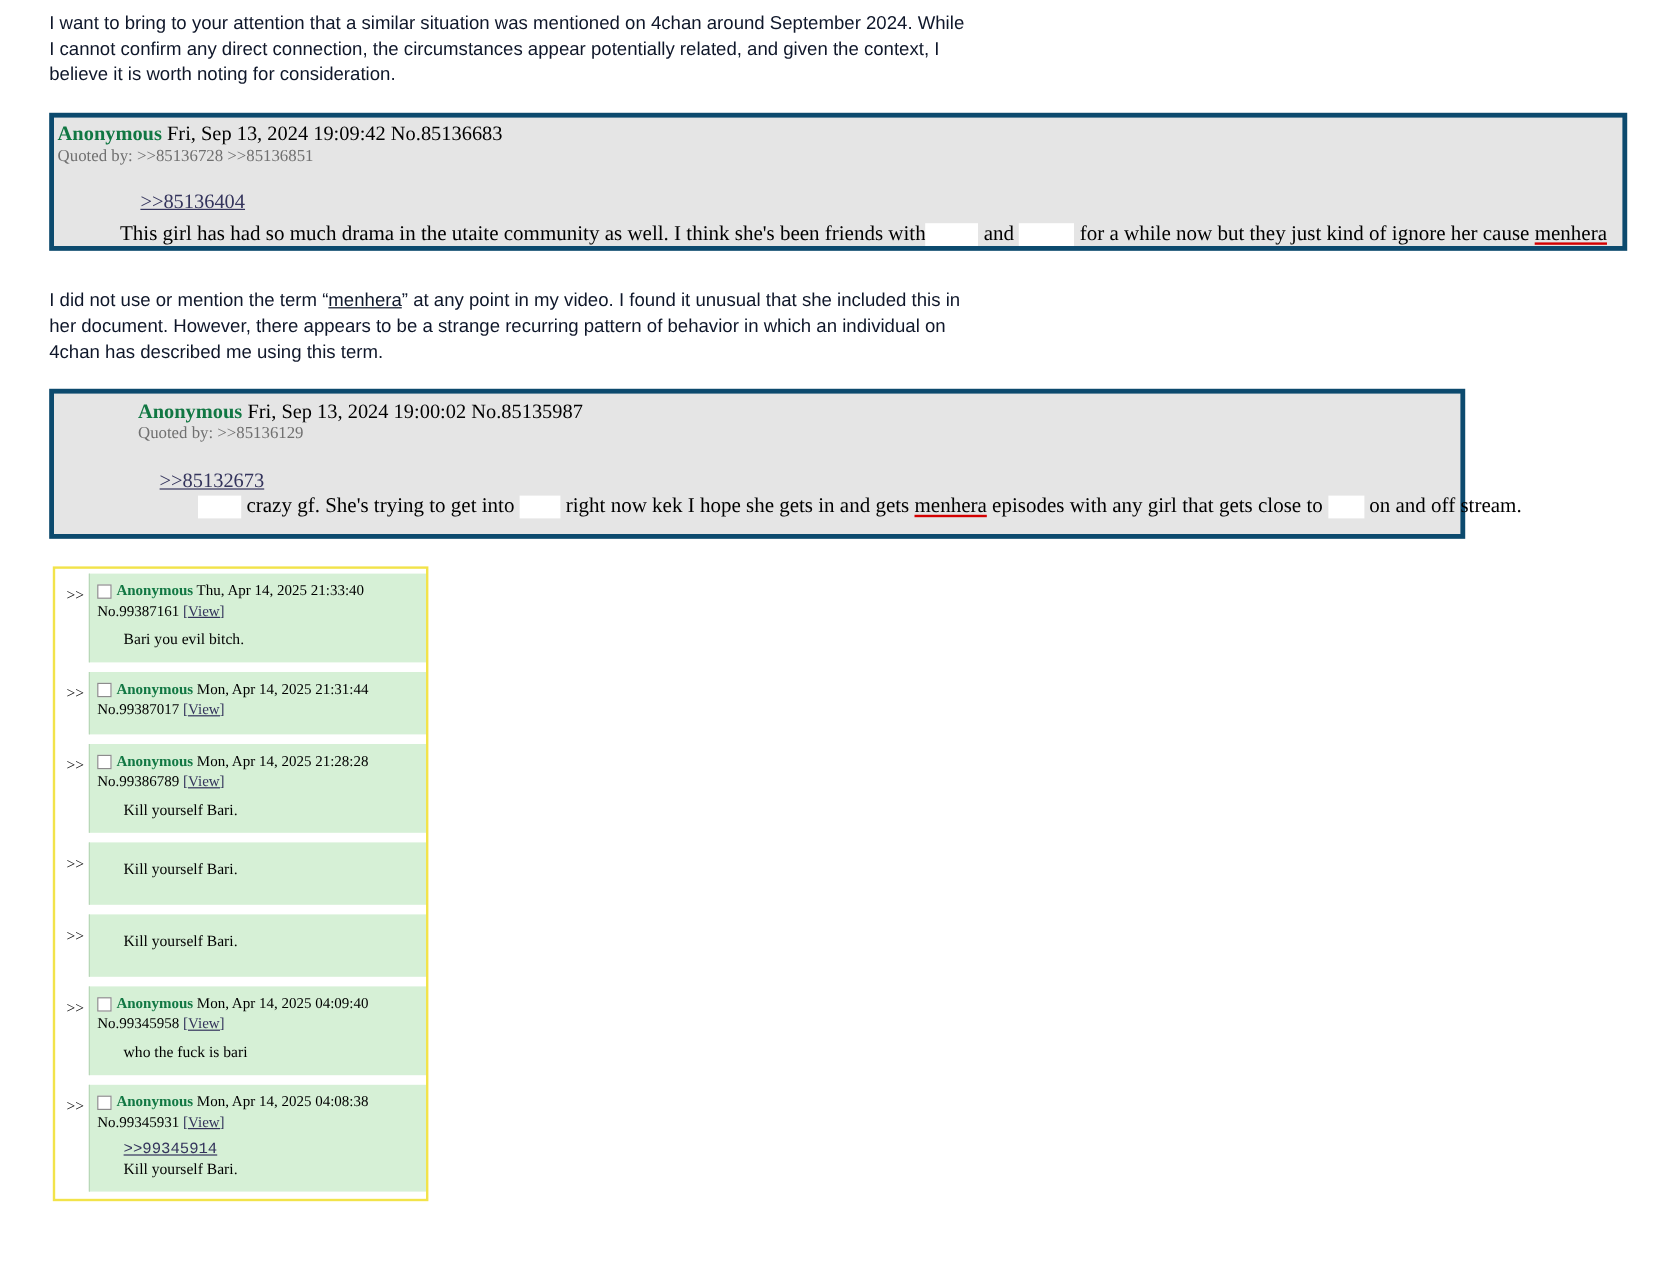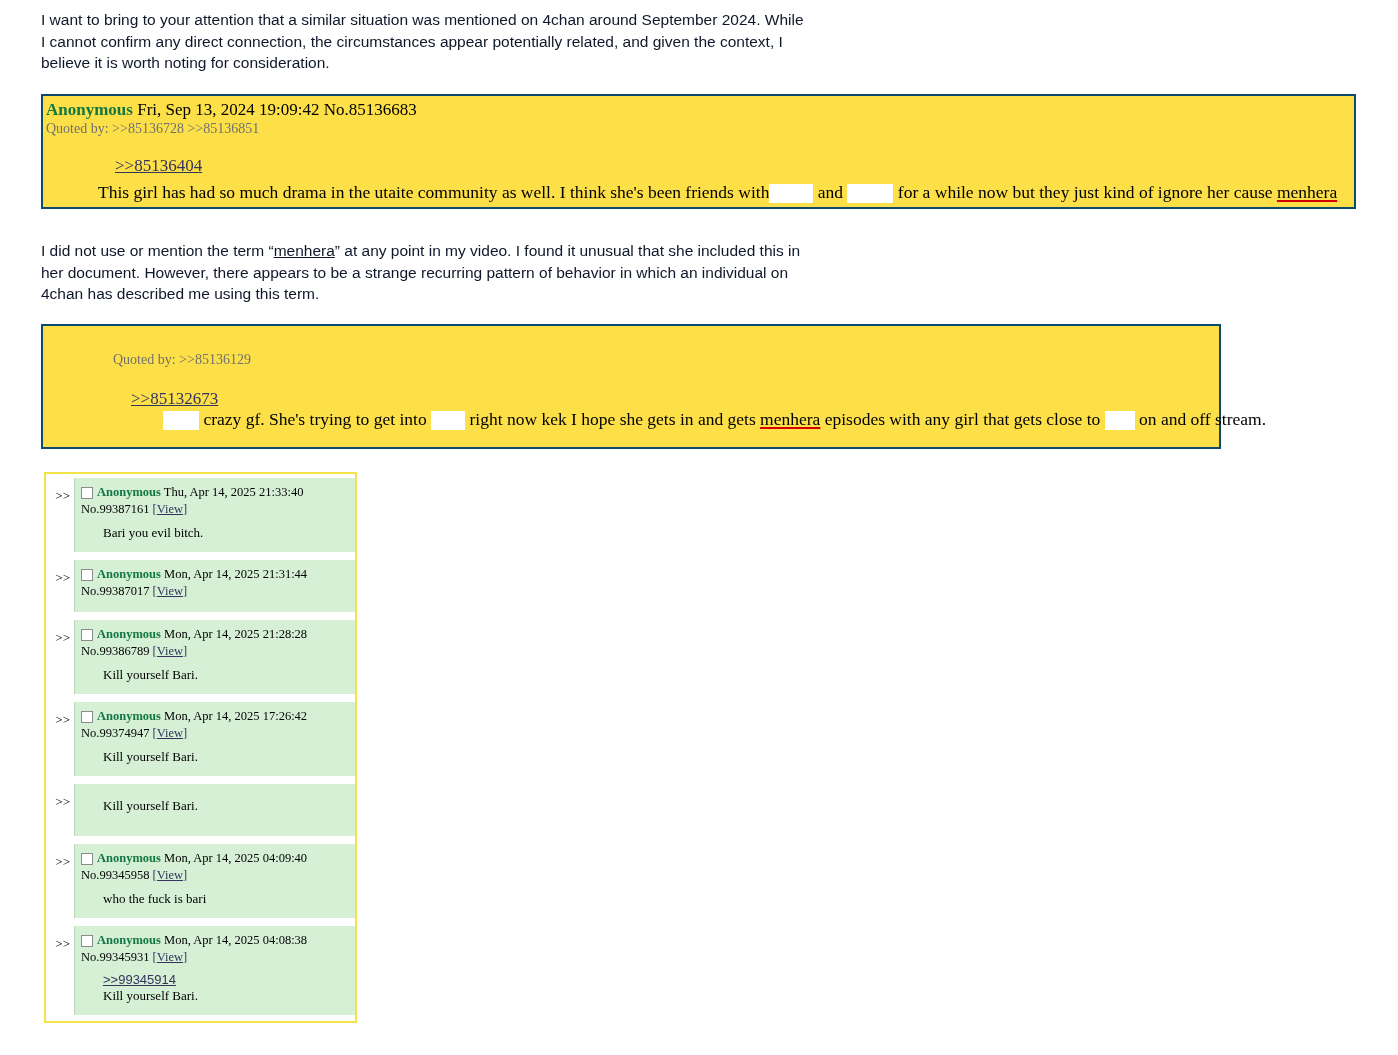--- a/index.html
+++ b/index.html
@@ -41,22 +41,22 @@
     top: 240px;
     width: 760px;
   }
   .u-term {
     text-decoration: underline;
   }
 
   
   .post-purple {
     position: absolute;
-    background: #fde047;
-    border: 2px solid #0c4a6e;
+    background: #e5e5e5;
+    border: 4px solid #0c4a6e;
     box-sizing: border-box;
     font-family: "Liberation Serif", serif;
   }
   .post-a {
     left: 41px;
     top: 94px;
     width: 1315px;
     height: 115px;
   }
   .post-b {
@@ -226,21 +226,21 @@
     font-family: "Liberation Serif", serif;
     font-size: 13px;
     line-height: 18px;
     color: #000;
     padding-left: 22px;
     padding-top: 7px;
   }
   .reply-quote {
     color: #34345c;
     text-decoration: underline;
-    font-family: Liberation Sans, sans-serif;
+    font-family: Liberation Mono, monospace;
     font-size: 13px;
     padding-left: 22px;
     padding-top: 7px;
     display: block;
   }
   .reply-quote + .reply-text {
     padding-top: 0;
   }
 </style>
 </head>
@@ -262,20 +262,24 @@
     <a class="backlink quotelink" href="#">&gt;&gt;85136404</a>
     <div class="post-body">
       <span>This girl has had so much drama in the utaite community as well. I think she's been friends with</span><span class="redact redact-w44"></span> <span>and</span> <span class="redact redact-w46"></span> <span>for a while now but they just kind of ignore her cause</span> <span class="hl-menhera">menhera</span>
     </div>
   </div>
 
   <p class="narrative para-2"><span>I did not use or mention the term “</span><span class="u-term">menhera</span><span>” at any point in my video. I found it unusual that she included this in her document. However, there appears to be a strange recurring pattern of behavior in which an individual on 4chan has described me using this term.</span></p>
 
   <div class="post-purple post-b">
     <span class="chk-wrap"><span class="chk"></span></span>
+    <div class="post-header">
+      <span class="name">Anonymous</span>
+      <span class="meta">Fri, Sep 13, 2024 19:00:02 No.85135987</span>
+    </div>
     <div class="quotedby">
       <span>Quoted by:</span>
       <span>&gt;&gt;85136129</span>
     </div>
     <a class="backlink" href="#" style="position:absolute;left:88px;top:63px;">&gt;&gt;85132673</a>
     <div class="post-body">
       <span class="redact redact-w36"></span> <span>crazy gf. She's trying to get into</span> <span class="redact redact-w34"></span> <span>right now kek I hope she gets in and gets</span> <span class="hl-menhera">menhera</span> <span>episodes with any girl that gets close to</span> <span class="redact redact-w30"></span> <span>on and off stream.</span>
     </div>
   </div>
 
@@ -309,24 +313,20 @@
           <span class="reply-chk"></span><span class="name">Anonymous</span> <span>Mon, Apr 14, 2025 21:28:28</span><br>
           <span>No.99386789</span> <a class="view-link" href="#">[View]</a>
         </div>
         <div class="reply-text">Kill yourself Bari.</div>
       </div>
     </div>
 
     <div class="reply-row">
       <div class="reply-marker">&gt;&gt;</div>
       <div class="reply-body">
-        <div class="reply-head">
-          <span class="reply-chk"></span><span class="name">Anonymous</span> <span>Mon, Apr 14, 2025 17:26:42</span><br>
-          <span>No.99374947</span> <a class="view-link" href="#">[View]</a>
-        </div>
         <div class="reply-text">Kill yourself Bari.</div>
       </div>
     </div>
 
     <div class="reply-row">
       <div class="reply-marker">&gt;&gt;</div>
       <div class="reply-body">
         <div class="reply-text">Kill yourself Bari.</div>
       </div>
     </div>

